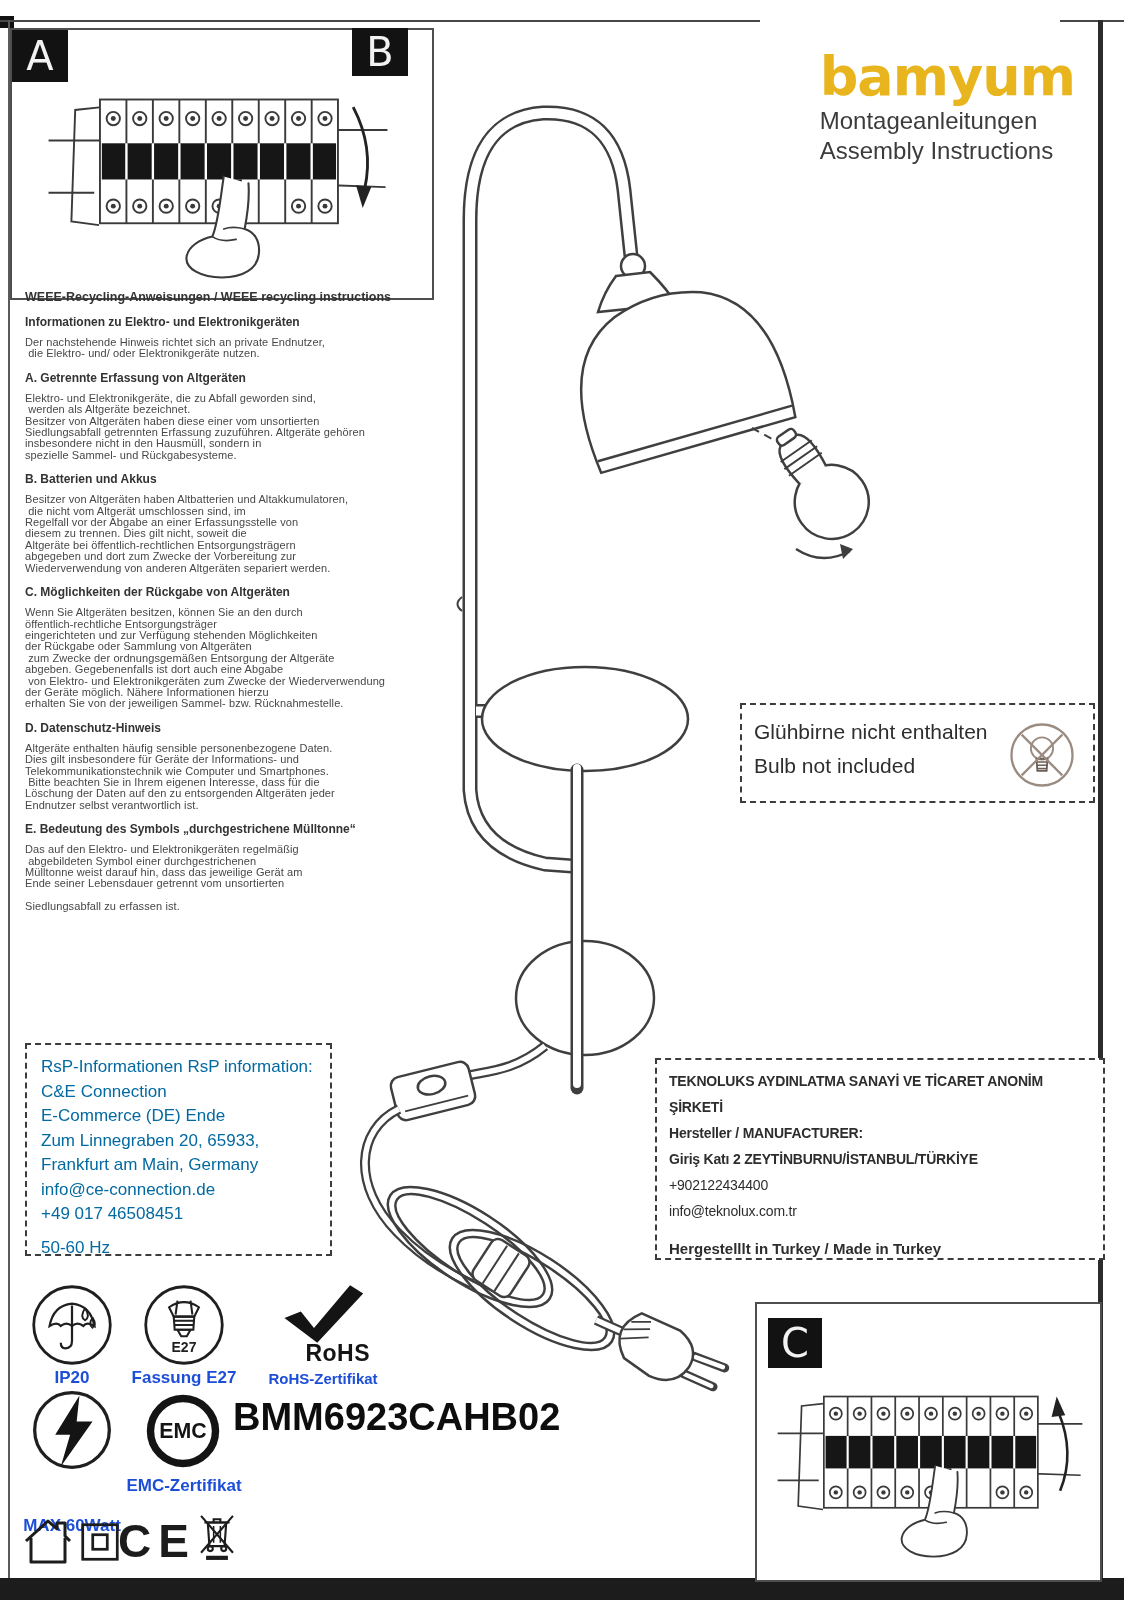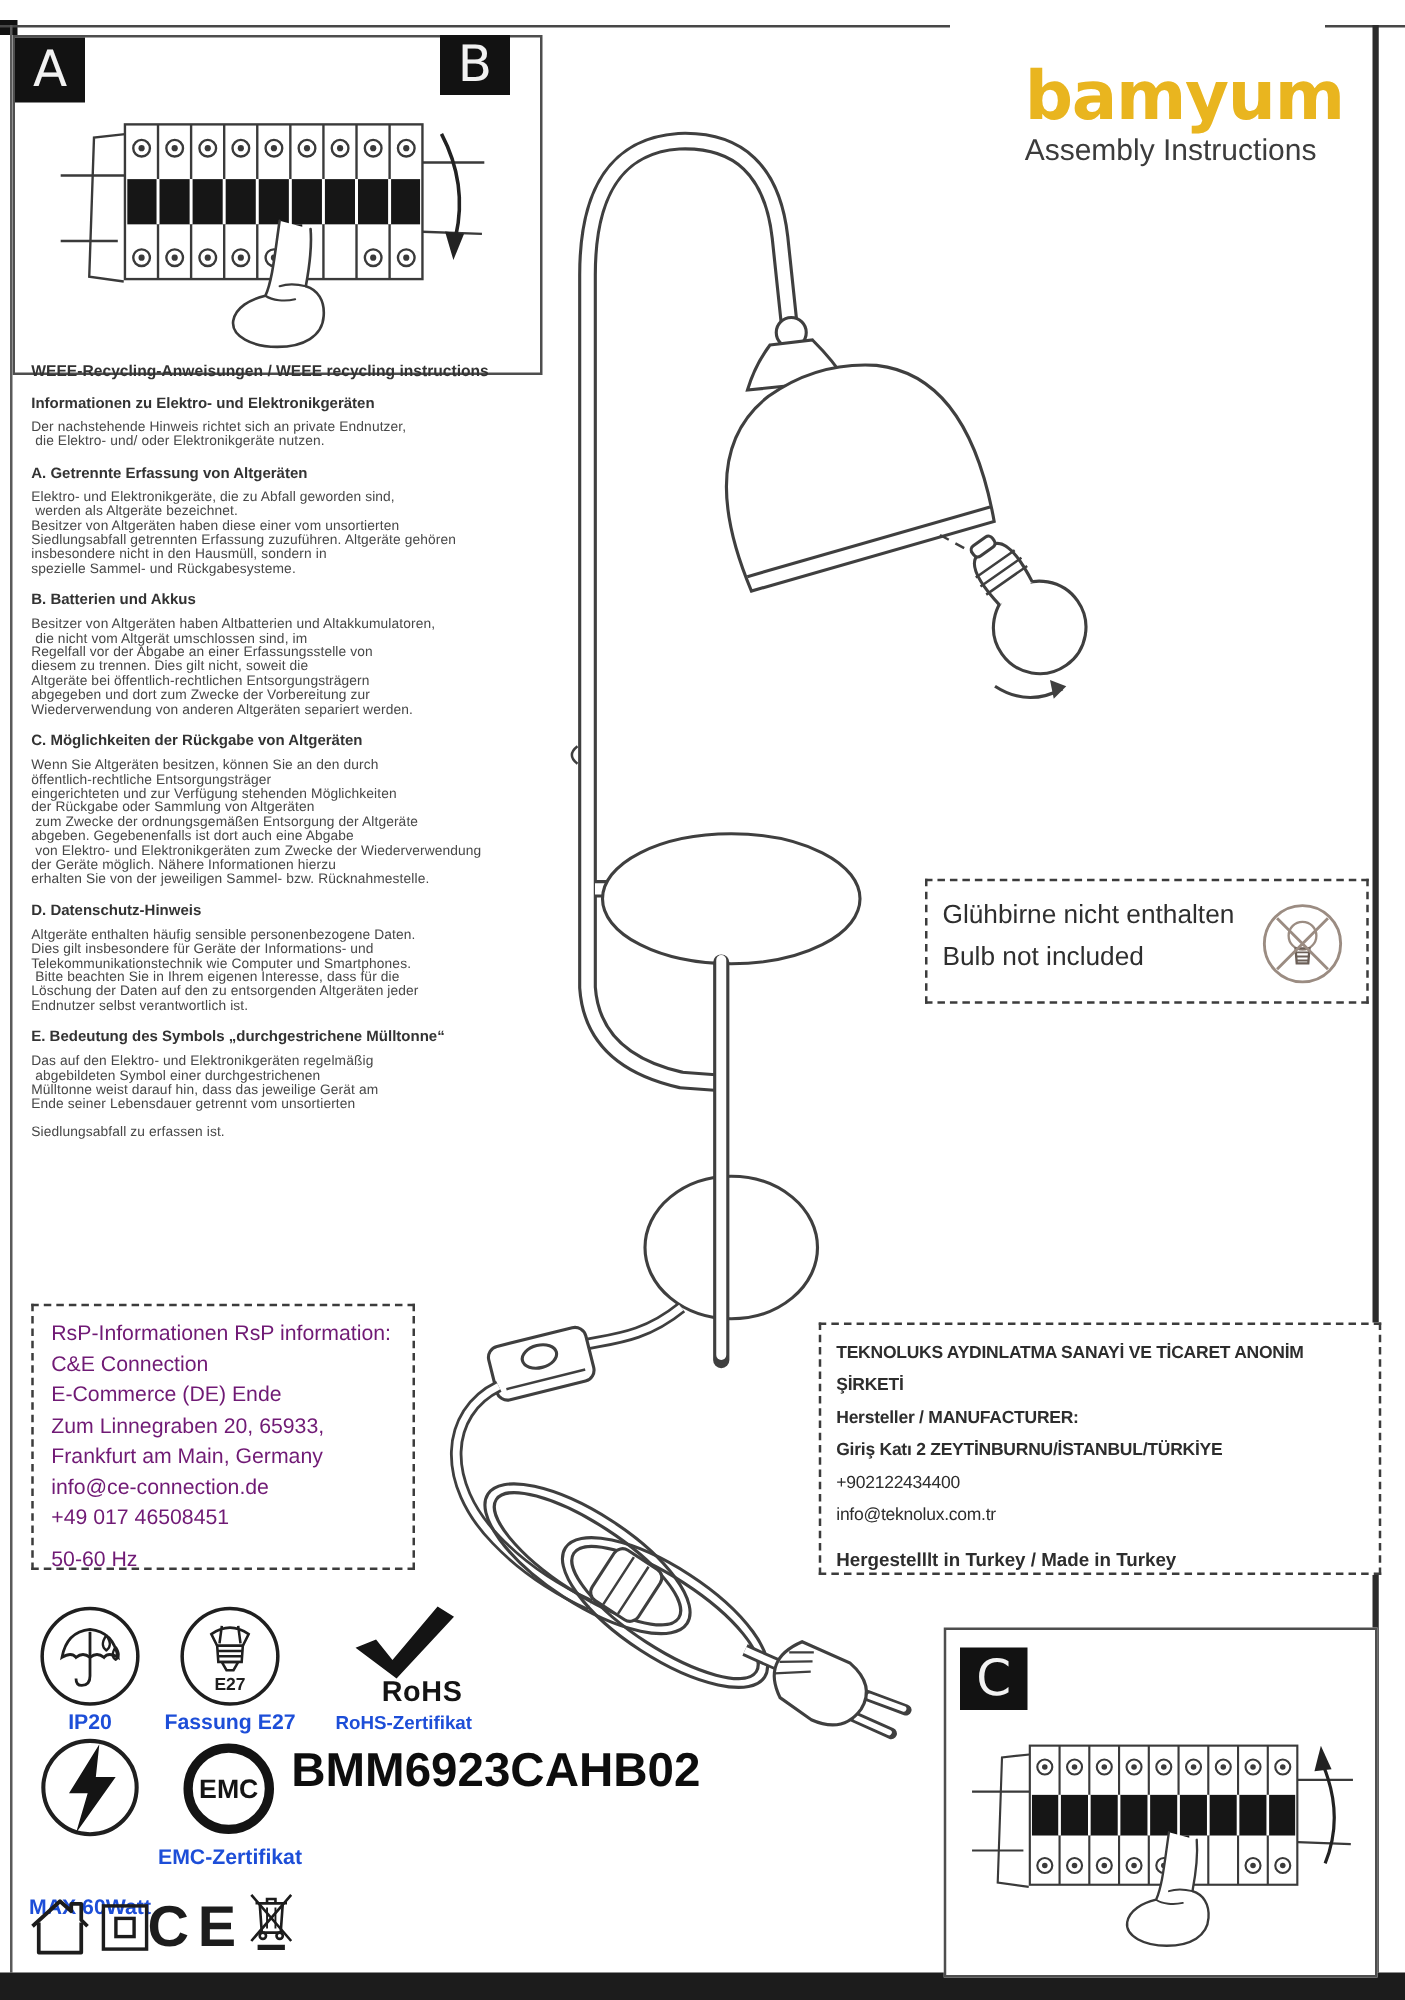--- a/index.html
+++ b/index.html
@@ -33,21 +33,21 @@
   
   .weee{left:25px;top:290px;width:430px;color:#474747;}
   .weee .w-title{font-size:12.5px;font-weight:700;color:#333;margin-bottom:2px;}
   .weee h4{font-size:12px;font-weight:700;color:#333;margin:11px 0 8px 0;}
   .weee .body{font-size:11px;line-height:11.4px;letter-spacing:0.1px;}
   
   .dashed{border:2px dashed #3c3c3c;background:#fff;}
   .bulb-box{left:740px;top:703px;width:355px;height:100px;padding:10px 12px;box-sizing:border-box;}
   .bulb-box .ln{font-size:21px;color:#2e2e2e;line-height:34px;}
   .rsp-box{left:25px;top:1043px;width:307px;height:213px;padding:10px 14px;box-sizing:border-box;}
-  .rsp-box .ln{font-size:17px;line-height:24.5px;color:#701a75;}
+  .rsp-box .ln{font-size:17px;line-height:24.5px;color:#0369a1;}
   .rsp-box .ln:last-child{margin-top:9px;}
   .man-box{left:655px;top:1058px;width:450px;height:202px;padding:8px 12px;box-sizing:border-box;}
   .man-box .ln{font-size:14px;line-height:26px;color:#2d2d2d;font-weight:700;letter-spacing:-0.2px;}
   .man-box .ln.light{font-weight:400;}
   .man-box .made{font-size:15px;font-weight:700;color:#2d2d2d;margin-top:16px;}
   
   .cap{font-weight:700;color:#1d4ed8;text-align:center;}
   .cap17{font-size:17px;}
   .cap15{font-size:15px;}
   .rohs-word{font-size:23px;font-weight:700;color:#141414;text-align:right;letter-spacing:0.5px;}
@@ -116,20 +116,21 @@
 <div class="abs plabel plabel-a">A</div>
 <svg class="abs" style="left:18px;top:50px;width:400px;height:238px" viewBox="0 0 360 250">
   <use href="#breaker"></use>
   <path d="M 322,60 Q 344,102 334,146" stroke="#222" stroke-width="3" fill="none"></path>
   <polygon points="325,142 341,144 332,166" fill="#222"></polygon>
 </svg>
 <div class="abs plabel plabel-b">B</div>
 
 <div class="abs brand">
   <div class="logo" style="color:#e9b51f">bamyum</div>
+  <div class="sub">Montageanleitungen</div>
   <div class="sub">Assembly Instructions</div>
 </div>
 
 <div class="abs weee">
   <div class="w-title">WEEE-Recycling-Anweisungen / WEEE recycling instructions</div>
   <section>
     <h4>Informationen zu Elektro- und Elektronikgeräten</h4>
     <div class="body pre">Der nachstehende Hinweis richtet sich an private Endnutzer,
  die Elektro- und/ oder Elektronikgeräte nutzen.</div>
   </section>

